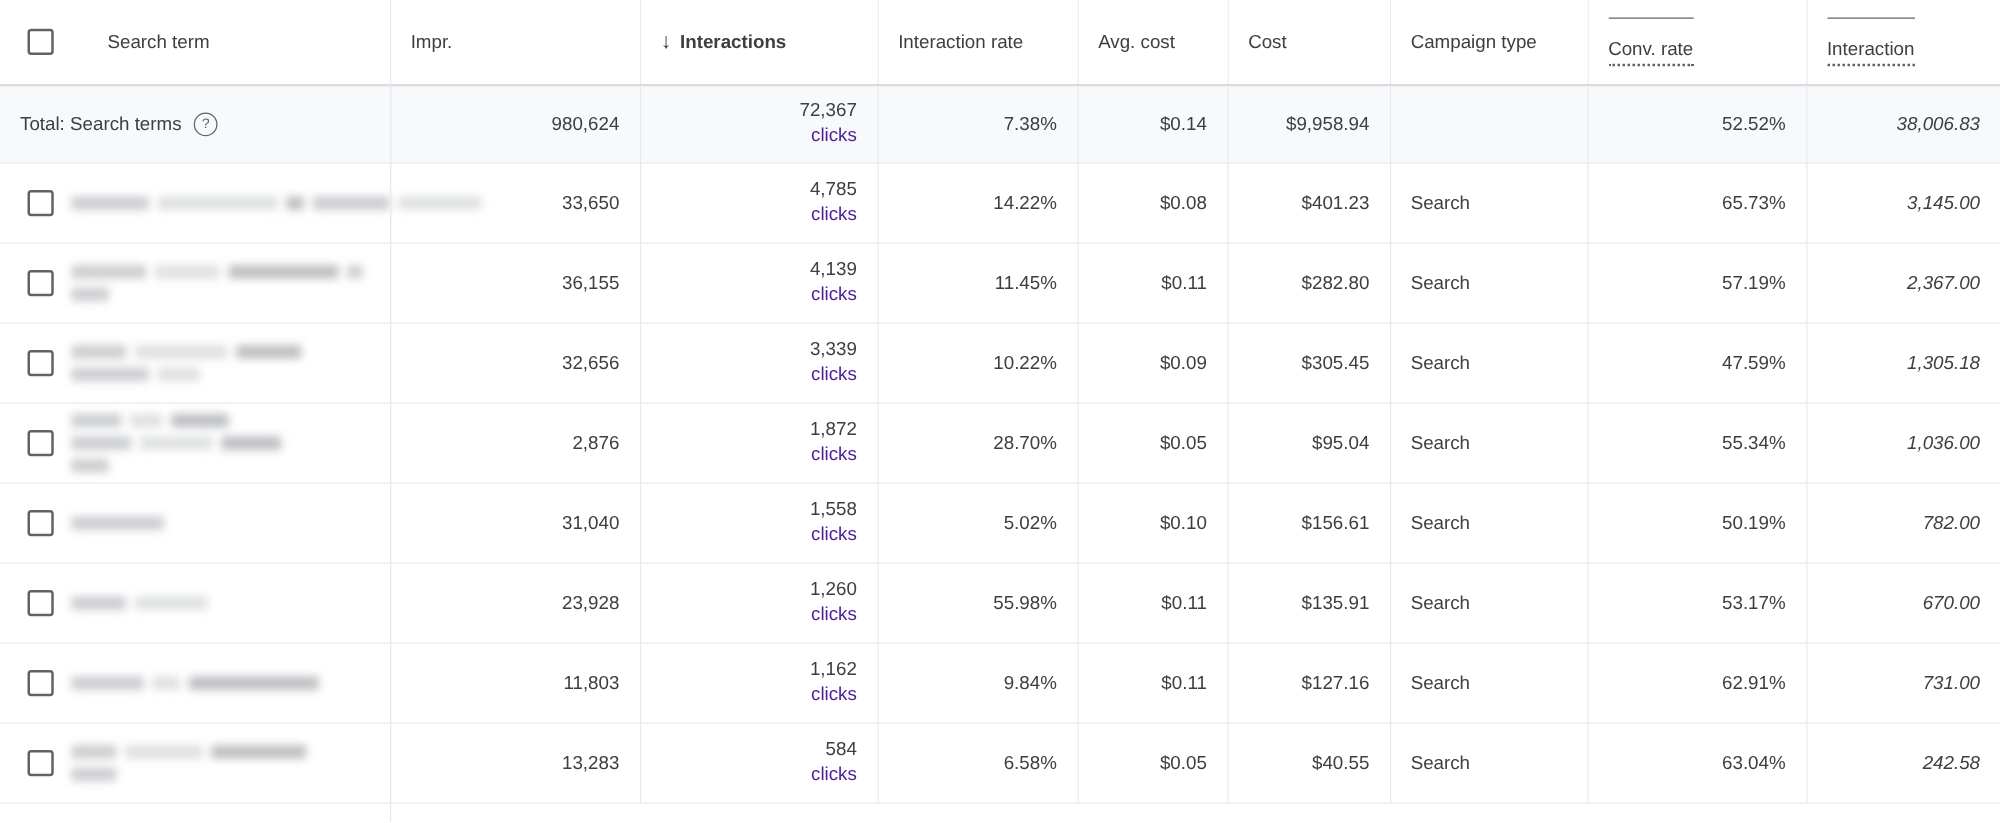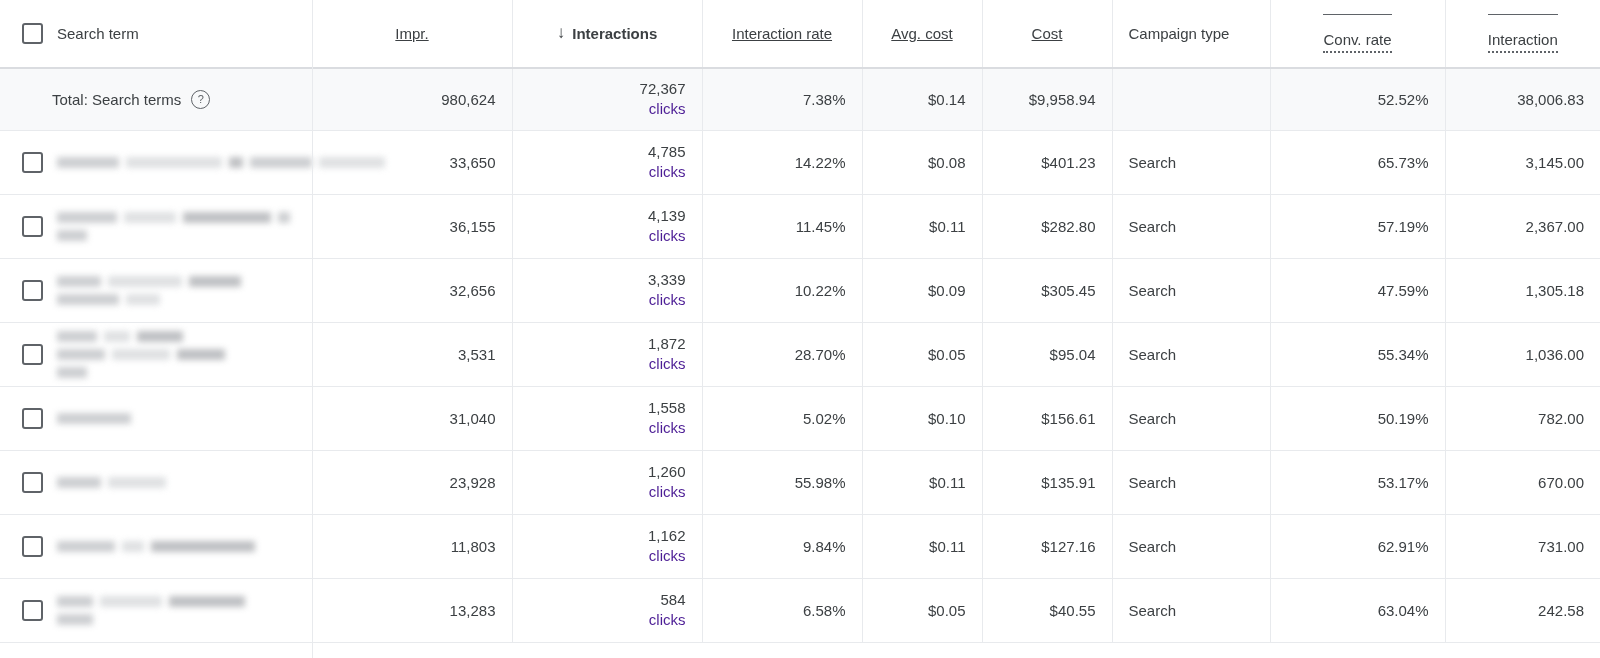--- a/index.html
+++ b/index.html
@@ -51,21 +51,21 @@
     font-size: 15px;
     font-weight: 400;
     color: #3c4043;
     background: #ffffff;
     border-right: 1px solid #e8eaed;
     vertical-align: middle;
     white-space: nowrap;
     position: relative;
   }
   thead tr { border-bottom: 2px solid #dadce0; }
-  thead th.num { text-align: center; text-decoration: underline; }
+  thead th.num { text-align: left; }
   thead th.txt { text-align: left; }
   thead th.sorted { font-weight: 700; }
   thead th:last-child { border-right: none; }
 
   .hdr-inner {
     display: inline-flex;
     align-items: center;
     gap: 7px;
   }
   .sort-arrow {
@@ -113,31 +113,31 @@
     padding: 0 16px;
     font-size: 15px;
     font-weight: 400;
     color: #3c4043;
     border-right: 1px solid #e8eaed;
     border-bottom: 1px solid #e8eaed;
     vertical-align: middle;
     white-space: nowrap;
     background: #fff;
   }
-  tbody td:last-child { border-right: none; }
+  tbody td:last-child { border-right: none; font-style: italic; }
   tbody td.num { text-align: right; }
   tbody td.txt { text-align: left; }
 
   tr.total-row td {
     background: #f8f9fa;
     height: 62px;
   }
   tr.total-row td.cb-cell .term-cell-inner {
     align-items: center;
-    padding-left: 52px;
+    padding-left: 16px;
     gap: 10px;
   }
   .total-label {
     font-size: 15px;
     color: #3c4043;
   }
   .help-icon {
     width: 17px;
     height: 17px;
     min-width: 17px;
@@ -215,21 +215,21 @@
       <col class="c-avgc">
         <col class="c-cost">
         <col class="c-ctype">
         <col class="c-crate">
         <col class="c-conv">
     </colgroup>
 
     <thead>
       <tr>
         <th class="txt cb-cell">
-          <div class="term-cell-inner" style="align-items:center;gap:14px;">
+          <div class="term-cell-inner" style="align-items:center;gap:43px;">
             <span class="cbox"></span>
             <span>Search term</span>
           </div>
         </th>
         <th class="num">
           <span>Impr.</span>
         </th>
         <th class="num sorted">
           <span class="hdr-inner">
             <span class="sort-arrow">↓</span>
@@ -385,21 +385,21 @@
                   <span class="rblk" style="width: 48px;"></span>
                   <span class="rblk lt" style="width: 58px;"></span>
                   <span class="rblk dk" style="width: 48px;"></span>
                 </div>
                 <div class="rline">
                   <span class="rblk" style="width: 30px;"></span>
                 </div>
               </div>
             </div>
           </td>
-          <td class="num">3,531</td>
+          <td class="num">2,876</td>
           <td class="num">
             <div class="stack">
               <span>1,872</span>
               <span class="unit">clicks</span>
             </div>
           </td>
           <td class="num">28.70%</td>
           <td class="num">$0.05</td>
           <td class="num">$95.04</td>
           <td class="txt">Search</td>

